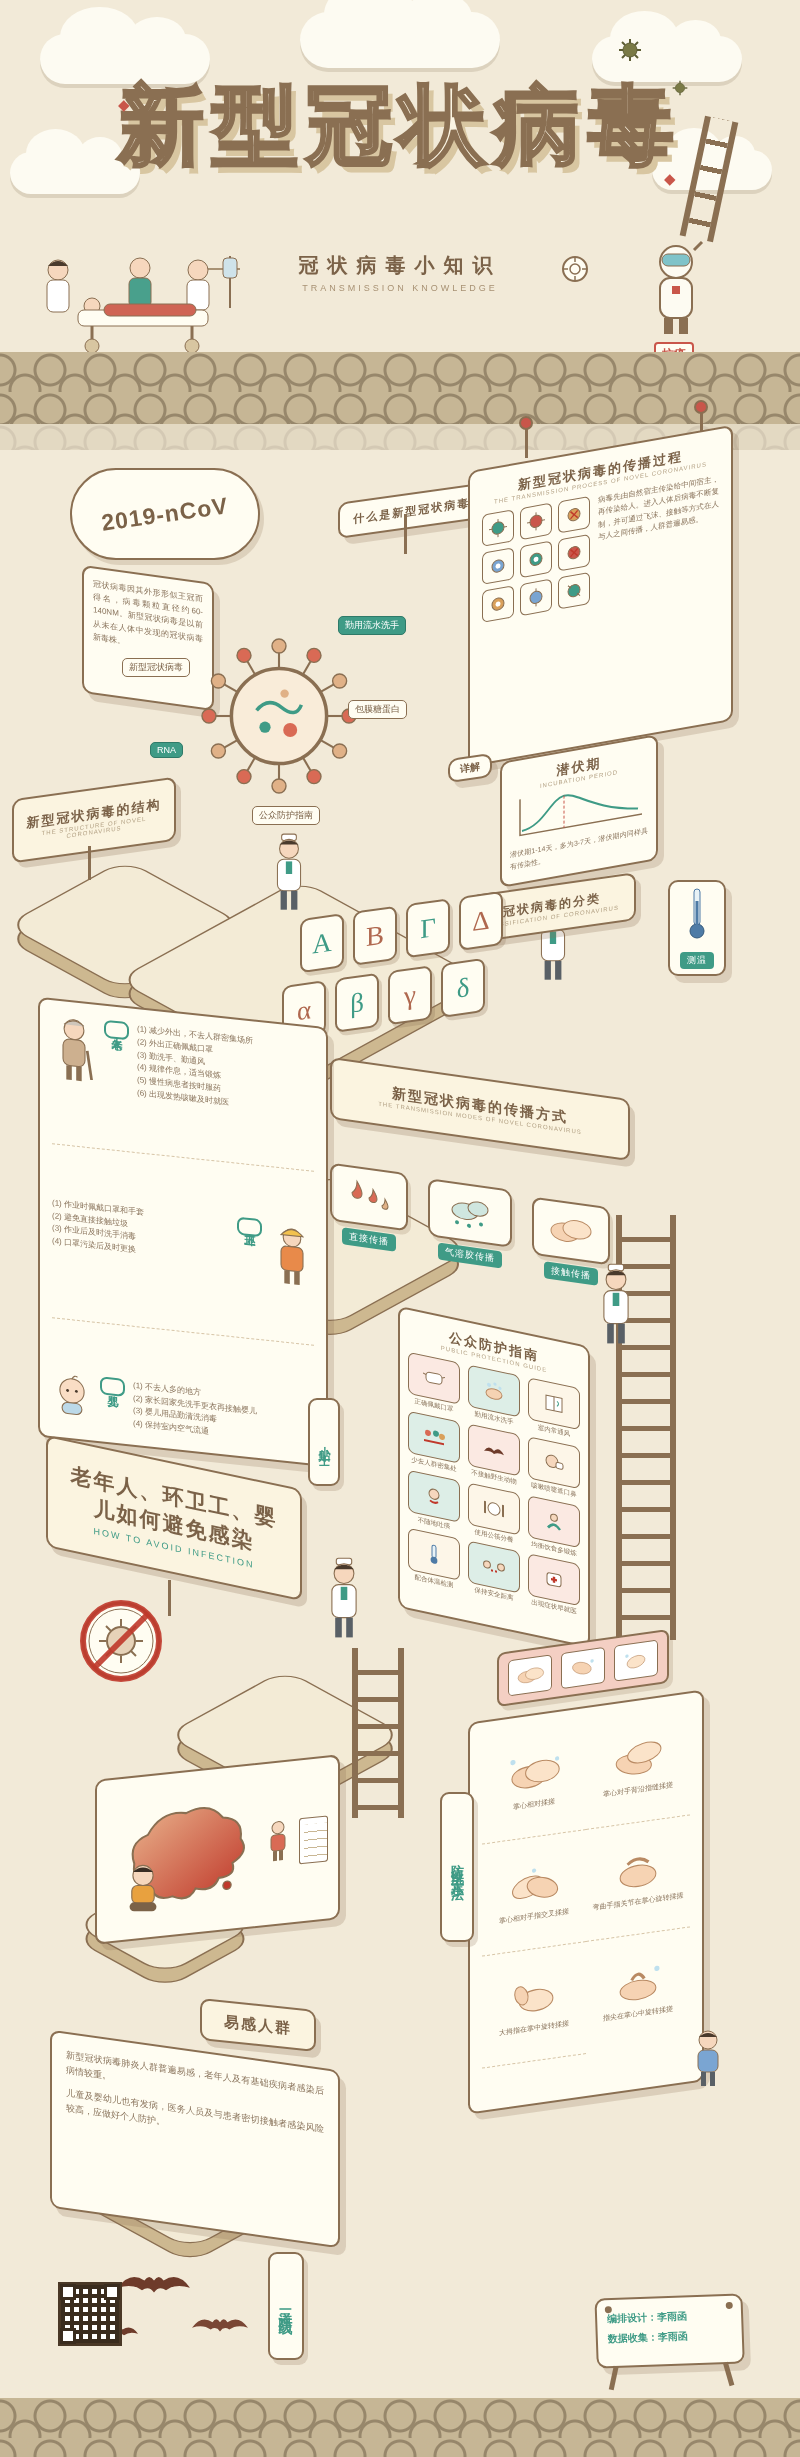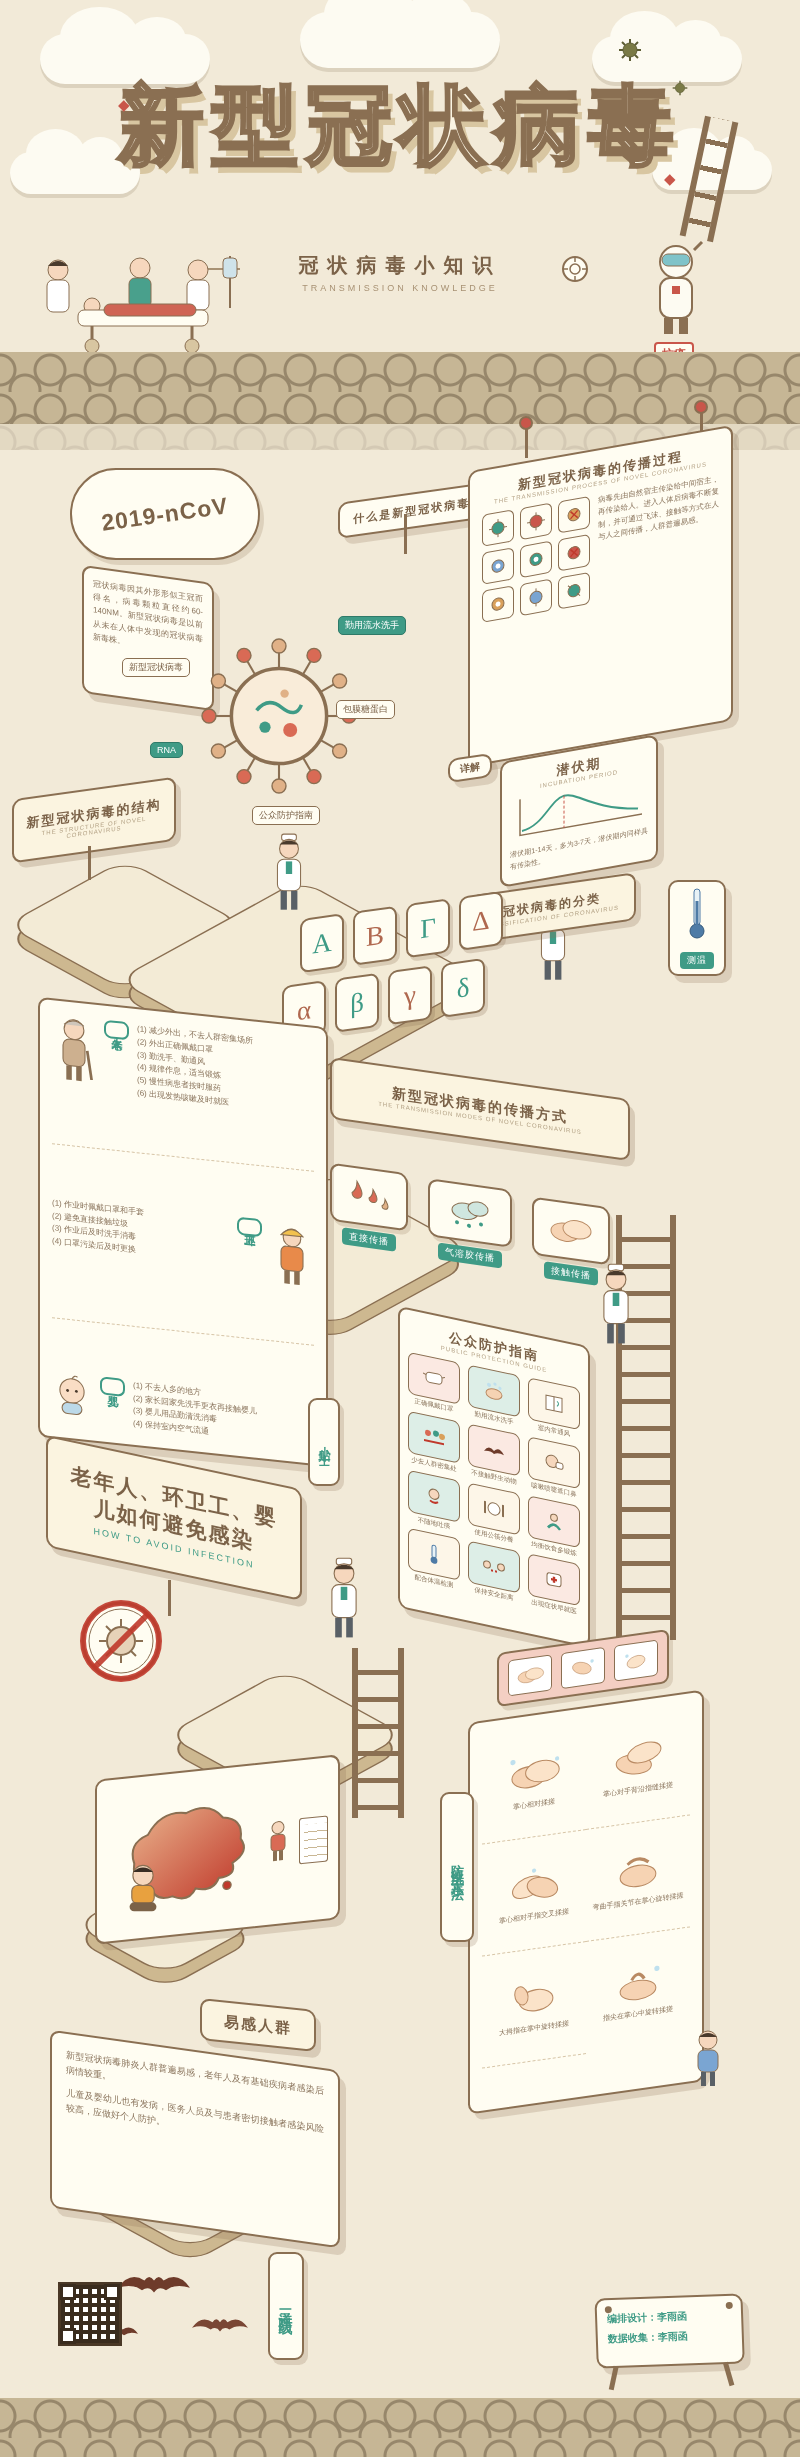--- a/index.html
+++ b/index.html
@@ -329,21 +329,21 @@
           <circle cx="103.3" cy="35" r="5" fill="#e0b187"></circle>
       </g>
       <path d="M44 56 Q52 46 62 54 Q72 62 76 52" fill="none" stroke="#3f9b86" stroke-width="2.5"></path>
       <circle cx="50" cy="68" r="4" fill="#3f9b86"></circle>
         <circle cx="68" cy="70" r="5" fill="#d96a55"></circle>
         <circle cx="64" cy="44" r="3" fill="#e0b187"></circle>
     </svg>
   </span>
   <span class="abs vtag teal" style="left:338px;top:616px">勤用流水洗手</span>
   <span class="abs vtag" style="left:122px;top:658px">新型冠状病毒</span>
-  <span class="abs vtag" style="left:336px;top:700px">包膜糖蛋白</span>
+  <span class="abs vtag" style="left:348px;top:700px">包膜糖蛋白</span>
   <span class="abs vtag teal" style="left:150px;top:742px">RNA</span>
   <span class="abs vtag" style="left:252px;top:806px">公众防护指南</span>
 
   <div class="abs plate" style="left:12px;top:788px;width:164px;height:64px;transform:skewY(-8deg);padding:4px">
     <div class="ptitle" style="font-size:13px">新型冠状病毒的结构</div>
     <div class="pen">THE STRUCTURE OF NOVEL CORONAVIRUS</div>
   </div>
   <div class="abs post" style="left:88px;top:846px;height:34px"></div>
 
   <span class="abs" style="left:268px;top:828px">

